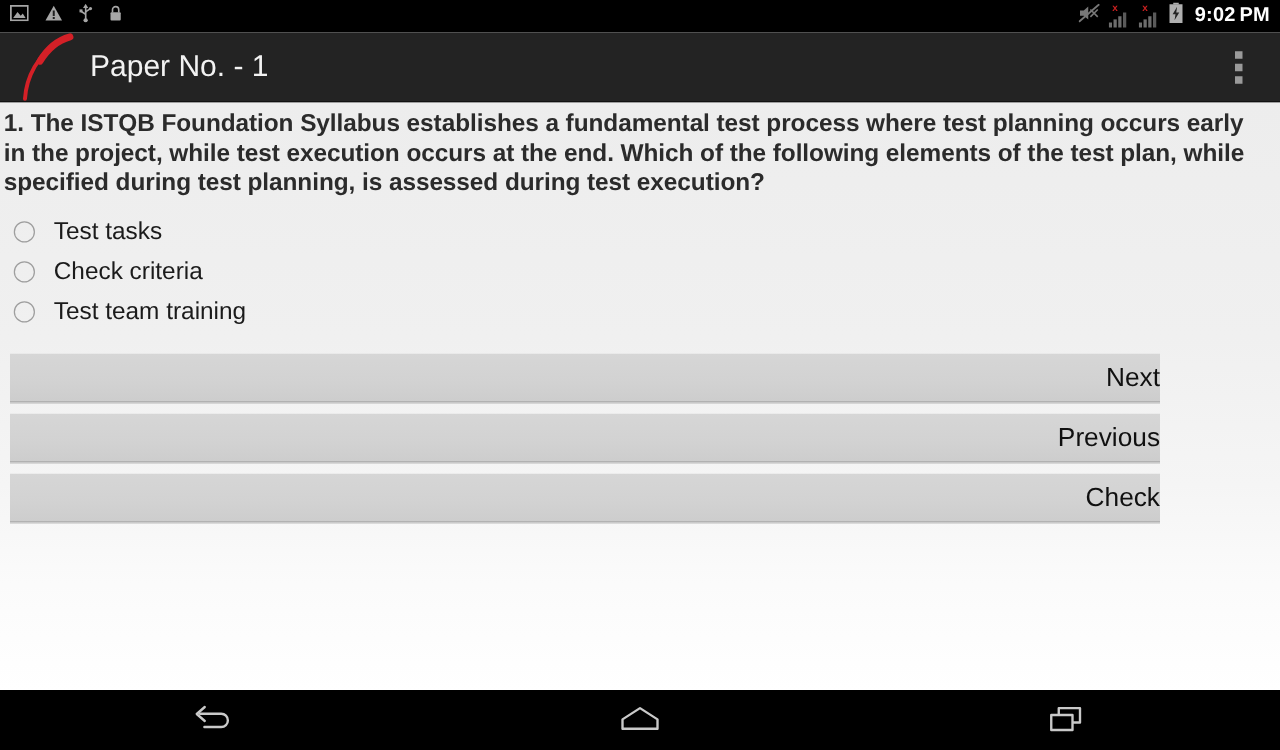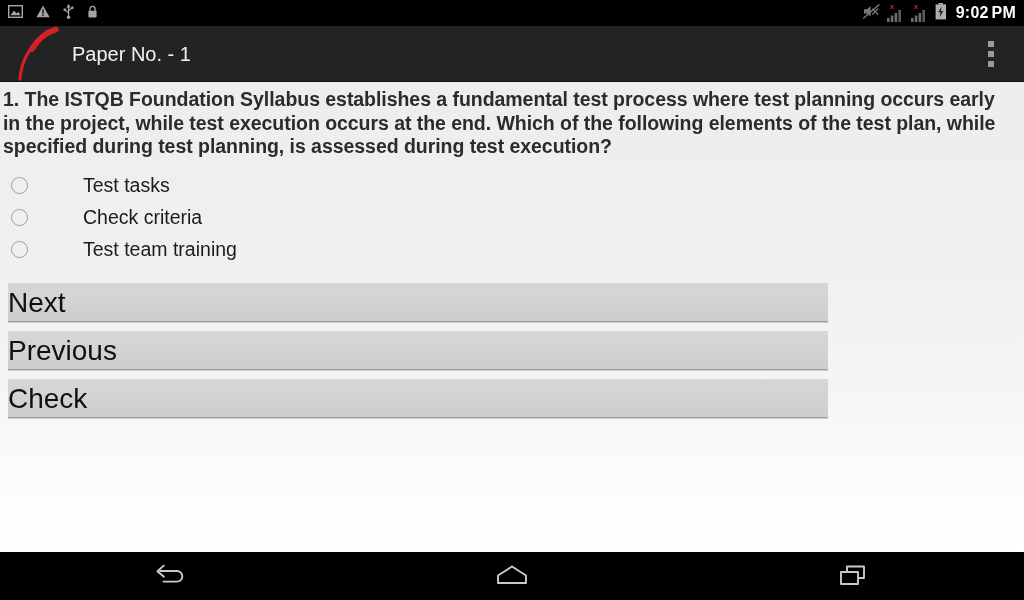--- a/index.html
+++ b/index.html
@@ -48,21 +48,21 @@
   }
   .ab-logo .logo-text {
     position:absolute; left:0; top:17px;
     font-family:"Liberation Serif", serif;
     font-weight:bold; font-style:italic;
     font-size:19px; line-height:19px;
     color:#0ea5e9; letter-spacing:-.5px;margin-top:38px;
   }
   .ab-logo .logo-swoosh { position:absolute; left:-2px; top:-3px; }
   .ab-title {
-    color:#f2f2f2; font-size:20px; line-height:24px;
+    color:#f2f2f2; font-size:24px; line-height:24px;
     font-weight:normal; margin-left:1px;
   }
   .ab-spacer { flex:1 1 auto; }
   .ab-overflow {
     width:46px; height:56px; flex:0 0 auto;
     display:flex; flex-direction:column; align-items:center; justify-content:center;
     gap:4px; margin-right:10px;
   }
   .ab-overflow i { display:block; width:6px; height:6px; background:#9a9a9a; }
 
@@ -73,42 +73,42 @@
   }
   .question {
     padding:6px 21px 0 3px;
     font-size:19.5px; line-height:23.7px;
     font-weight:bold; color:#2b2b2b;
     letter-spacing:-.05px;
   }
   .options { margin-top:10px; }
   .option {
     display:flex; align-items:center;
-    height:32px; padding-left:11px;gap:40px;
+    height:32px; padding-left:11px;
   }
   .radio {
     width:17px; height:17px; border-radius:50%;
     border:1.6px solid #9e9e9e; background:transparent;
     flex:0 0 auto;
   }
   .option-label {
     margin-left:15px;
     font-size:19.5px; line-height:22px; color:#1b1b1b;
   }
 
   
   .buttons { margin-top:18px; }
   .btn {
-    display:block; width:820px; height:39px;
+    display:block; width:920px; height:39px;
     margin:0 0 9px 8px;
     background:linear-gradient(to bottom, #d6d6d6 0%, #d2d2d2 60%, #cdcdcd 100%);
     border:none; border-bottom:1px solid #9e9e9e;
     box-shadow:0 1px 0 rgba(0,0,0,.16);
     font-family:"Liberation Sans", sans-serif;
-    font-size:28px; color:#101010; text-align:left;
+    font-size:21px; color:#101010; text-align:right;
     line-height:39px;
   }
 
   
   .navbar {
     position:absolute; left:0; top:552px; width:1024px; height:48px;
     background:#000000;
     display:flex; align-items:center;
   }
   .nav-btn {

